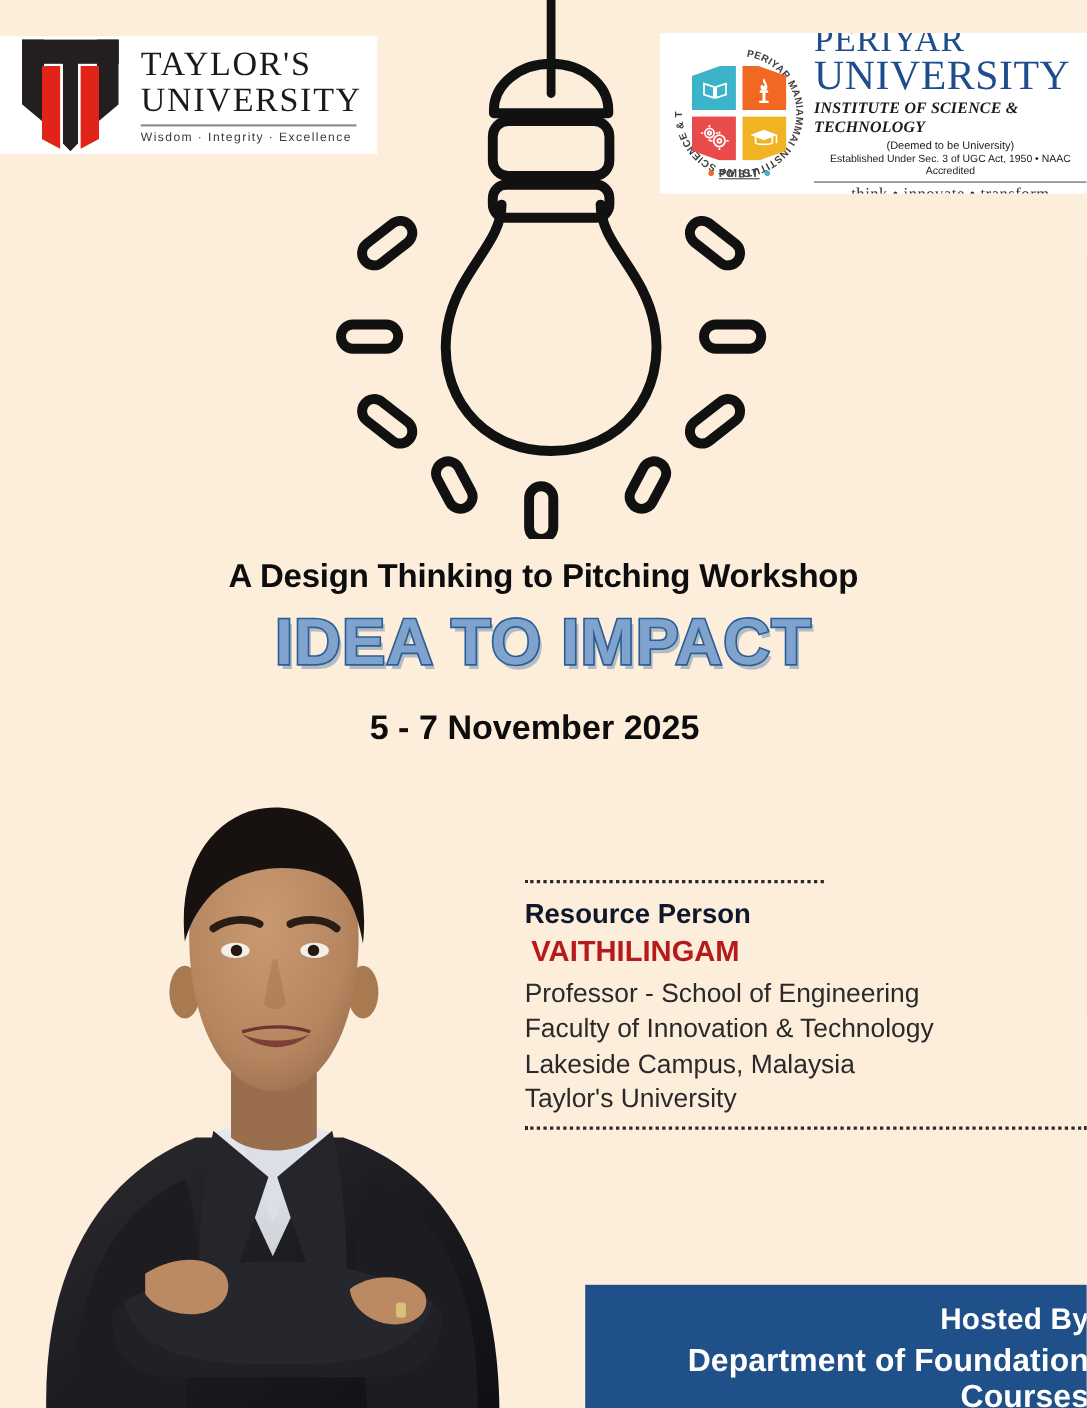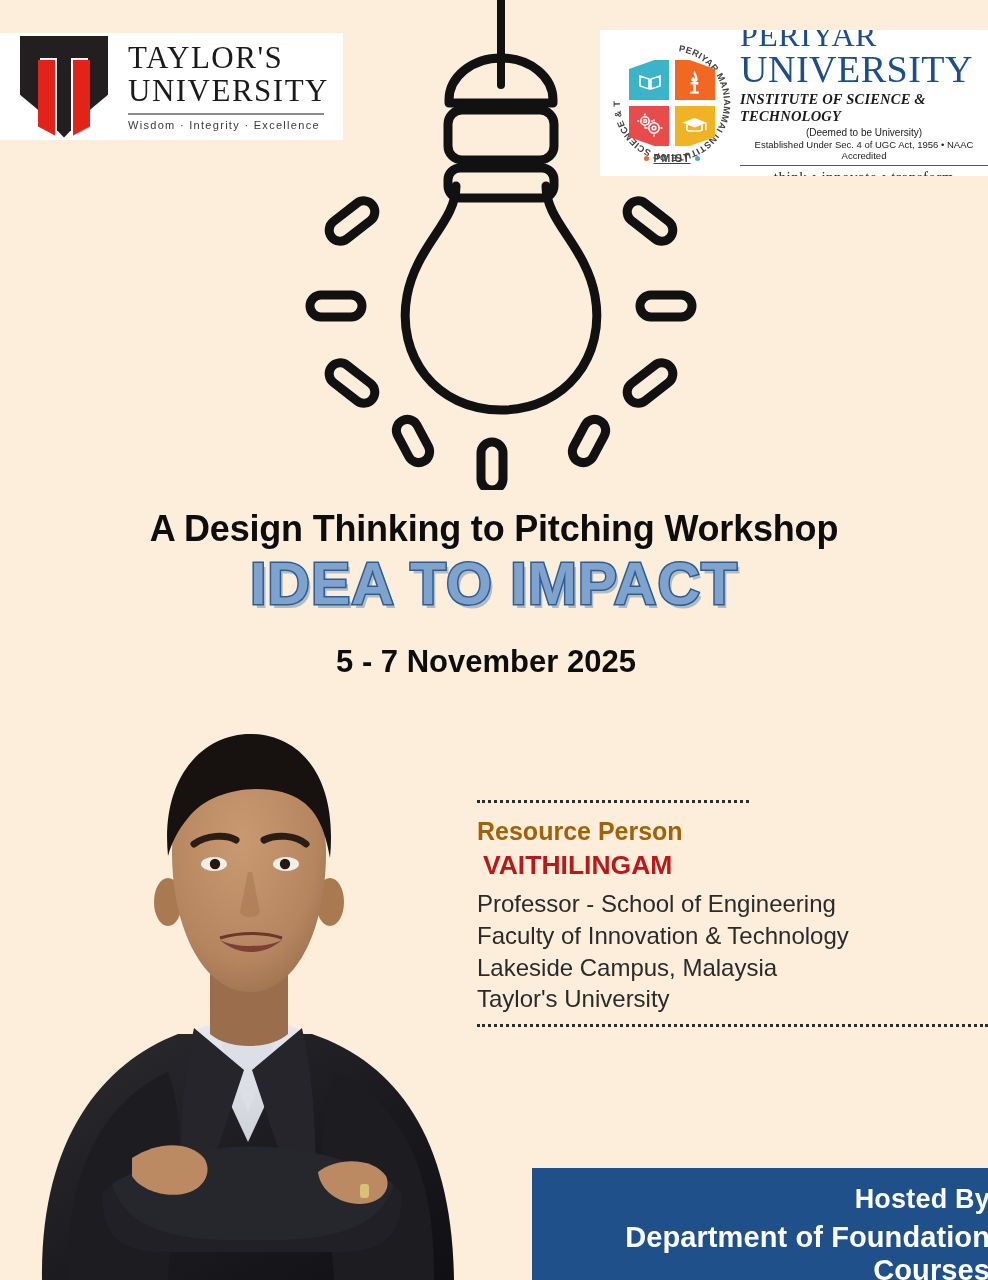--- a/index.html
+++ b/index.html
@@ -113,21 +113,21 @@
   .py-rule { height:1px; background:#555; margin: 4px 0 3px 0; }
   .py-6 { font-family:"Liberation Serif", serif; font-size: 15px; color:#2a2a2a;
           text-align:center; letter-spacing: 0.5px;}
 
   
   .bulb-wrap { position: absolute; left: 296px; top: -10px; width: 410px; height: 500px; }
 
   
   .subtitle {
     position: absolute; left: 0; right: 0; top: 508px;
-    text-align: center; font-size: 36px; font-weight: bold;
+    text-align: center; font-size: 30px; font-weight: bold;
     color: #0d0d0d; letter-spacing: -0.2px;
   }
   .bigtitle {
     position: absolute; left: 0; right: 0; top: 550px;
     text-align: center;
     font-size: 59px; font-weight: bold; letter-spacing: 1px;
     color: #7fa3cd;
     -webkit-text-stroke: 3px #2a5e96;
     paint-order: stroke fill;
     text-shadow: 3px 4px 0 rgba(42,94,150,0.35);
@@ -142,21 +142,21 @@
 
   
   .rp { position: absolute; left: 477px; top: 800px; width: 511px; }
   .rp-dot-top {
     border-top: 3px dotted #2b2b2b; width: 272px; height: 0; margin-bottom: 14px;
   }
   .rp-dot-bot {
     border-top: 3px dotted #2b2b2b; width: 511px; height: 0; margin-top: 9px;
   }
   .rp-label {
-    font-size: 25px; font-weight: bold; color: #a16207; margin-bottom: 4px;
+    font-size: 25px; font-weight: bold; color: #0f172a; margin-bottom: 4px;
   }
   .rp-name {
     font-size: 26.5px; font-weight: bold; color: #b51b1b; line-height: 1.18;
   }
   .rp-name .l2 { display:block; padding-left: 6px; }
   .rp-aff { font-size: 24px; color: #2a2a2a; line-height: 1.32; margin-top: 7px; }
 
   
   .banner {
     position: absolute; left: 532px; top: 1168px; width: 480px; height: 112px;
@@ -248,21 +248,21 @@
             </svg>
         </div>
       </div>
       <div class="pm-pmist"><span class="pm-dot o"></span><span>PMIST</span><span class="pm-dot c"></span></div>
     </div>
     <div class="periyar-text">
       <div class="py-1">PERIYAR</div>
       <div class="py-2">UNIVERSITY</div>
       <div class="py-3">INSTITUTE OF SCIENCE &amp; TECHNOLOGY</div>
       <div class="py-4">(Deemed to be University)</div>
-      <div class="py-5">Established Under Sec. 4 of UGC Act, 1956 • NAAC Accredited</div>
+      <div class="py-5">Established Under Sec. 3 of UGC Act, 1950 • NAAC Accredited</div>
       <div class="py-rule"></div>
       <div class="py-6">think  •  innovate  •  transform</div>
     </div>
   </div>
 
   <div class="bulb-wrap">
     <svg viewBox="0 0 410 500" width="410" height="500">
       <g fill="none" stroke="#111111" stroke-width="9" stroke-linecap="round" stroke-linejoin="round">
 
         <line x1="205" y1="0" x2="205" y2="95" stroke-width="8"></line>

